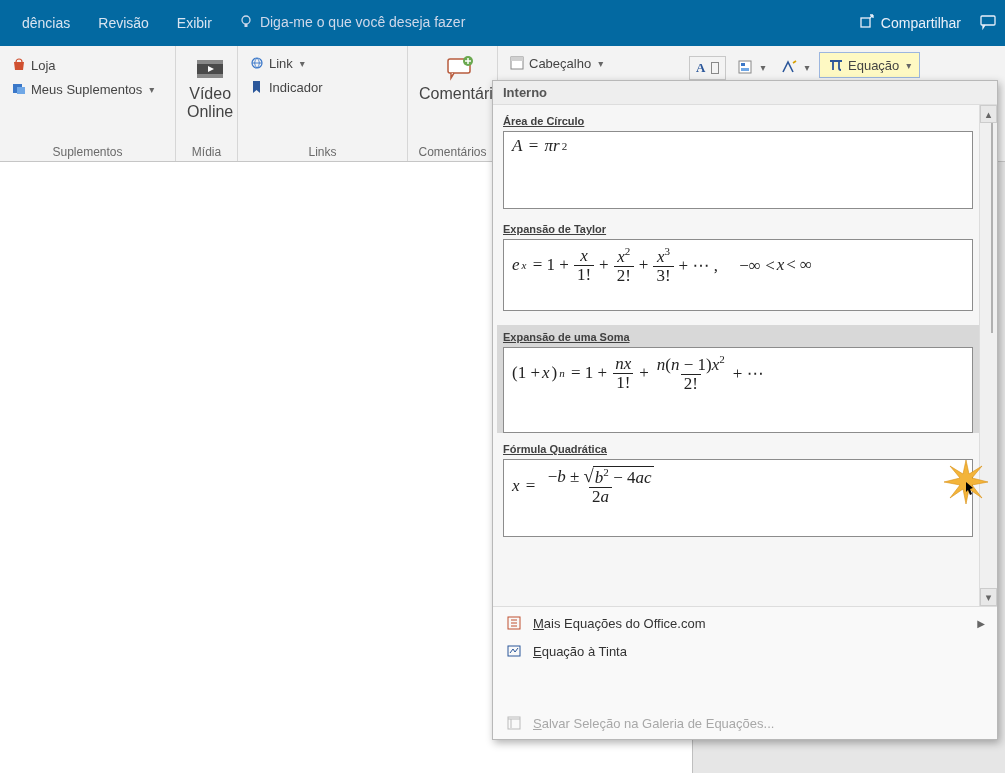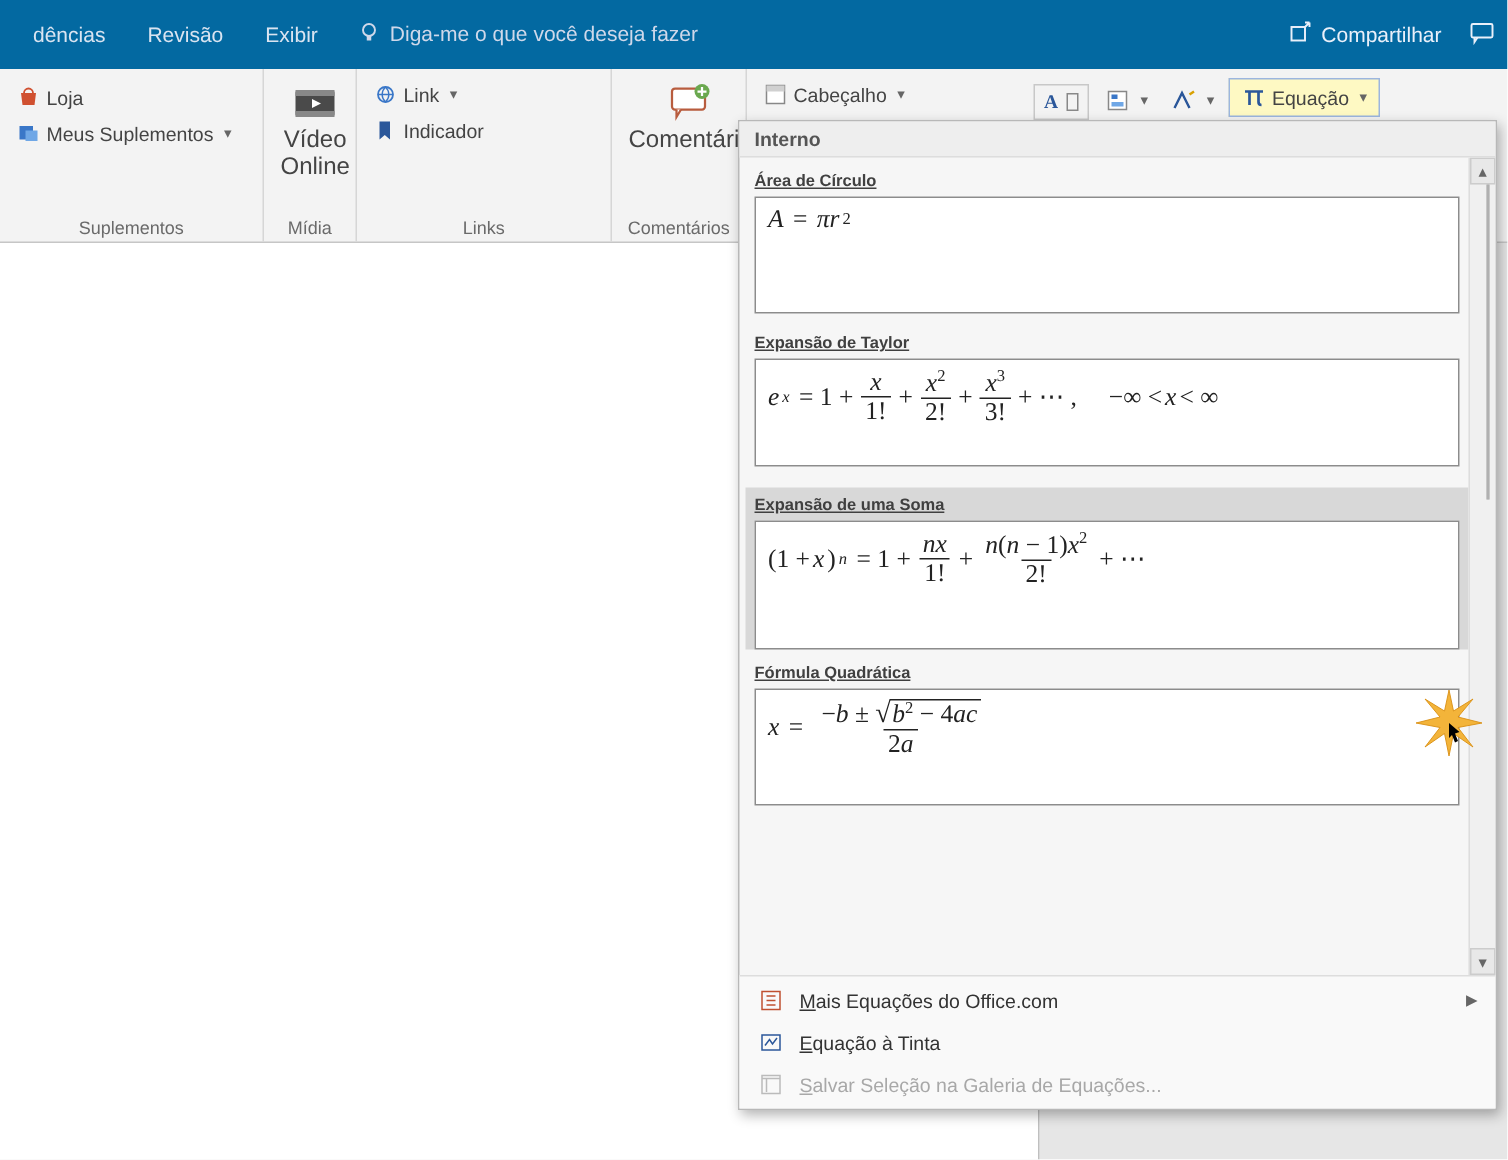--- a/index.html
+++ b/index.html
@@ -168,21 +168,21 @@
   .gallery-footer{
     border-top:1px solid #ddd;
     background:#f9f9f9;
     padding:2px 0;
   }
   .menu-item{
     display:flex; align-items:center; gap:10px;
     padding:5px 12px; cursor:pointer; color:#333;
     font-size:13px;
   }
-  .menu-item.disabled{ color:#a8a8a8; cursor:default; }
+  .menu-item.disabled{ color:#a8a8a8; cursor:default;margin-top:44px; }
   .menu-item .mi-icon{ width:18px;height:18px; display:flex;align-items:center;justify-content:center; color:#2b579a; }
   .menu-item .arrow-r{ margin-left:auto; color:#666; font-size:10px; }
   .underline-first::first-letter{ text-decoration:underline; }
 
   
   .eq-row{ display:flex; align-items:center; gap:2px; white-space:nowrap; }
   .frac{
     display:inline-flex; flex-direction:column; align-items:center;
     vertical-align:middle; margin:0 3px; line-height:1.05;
   }

